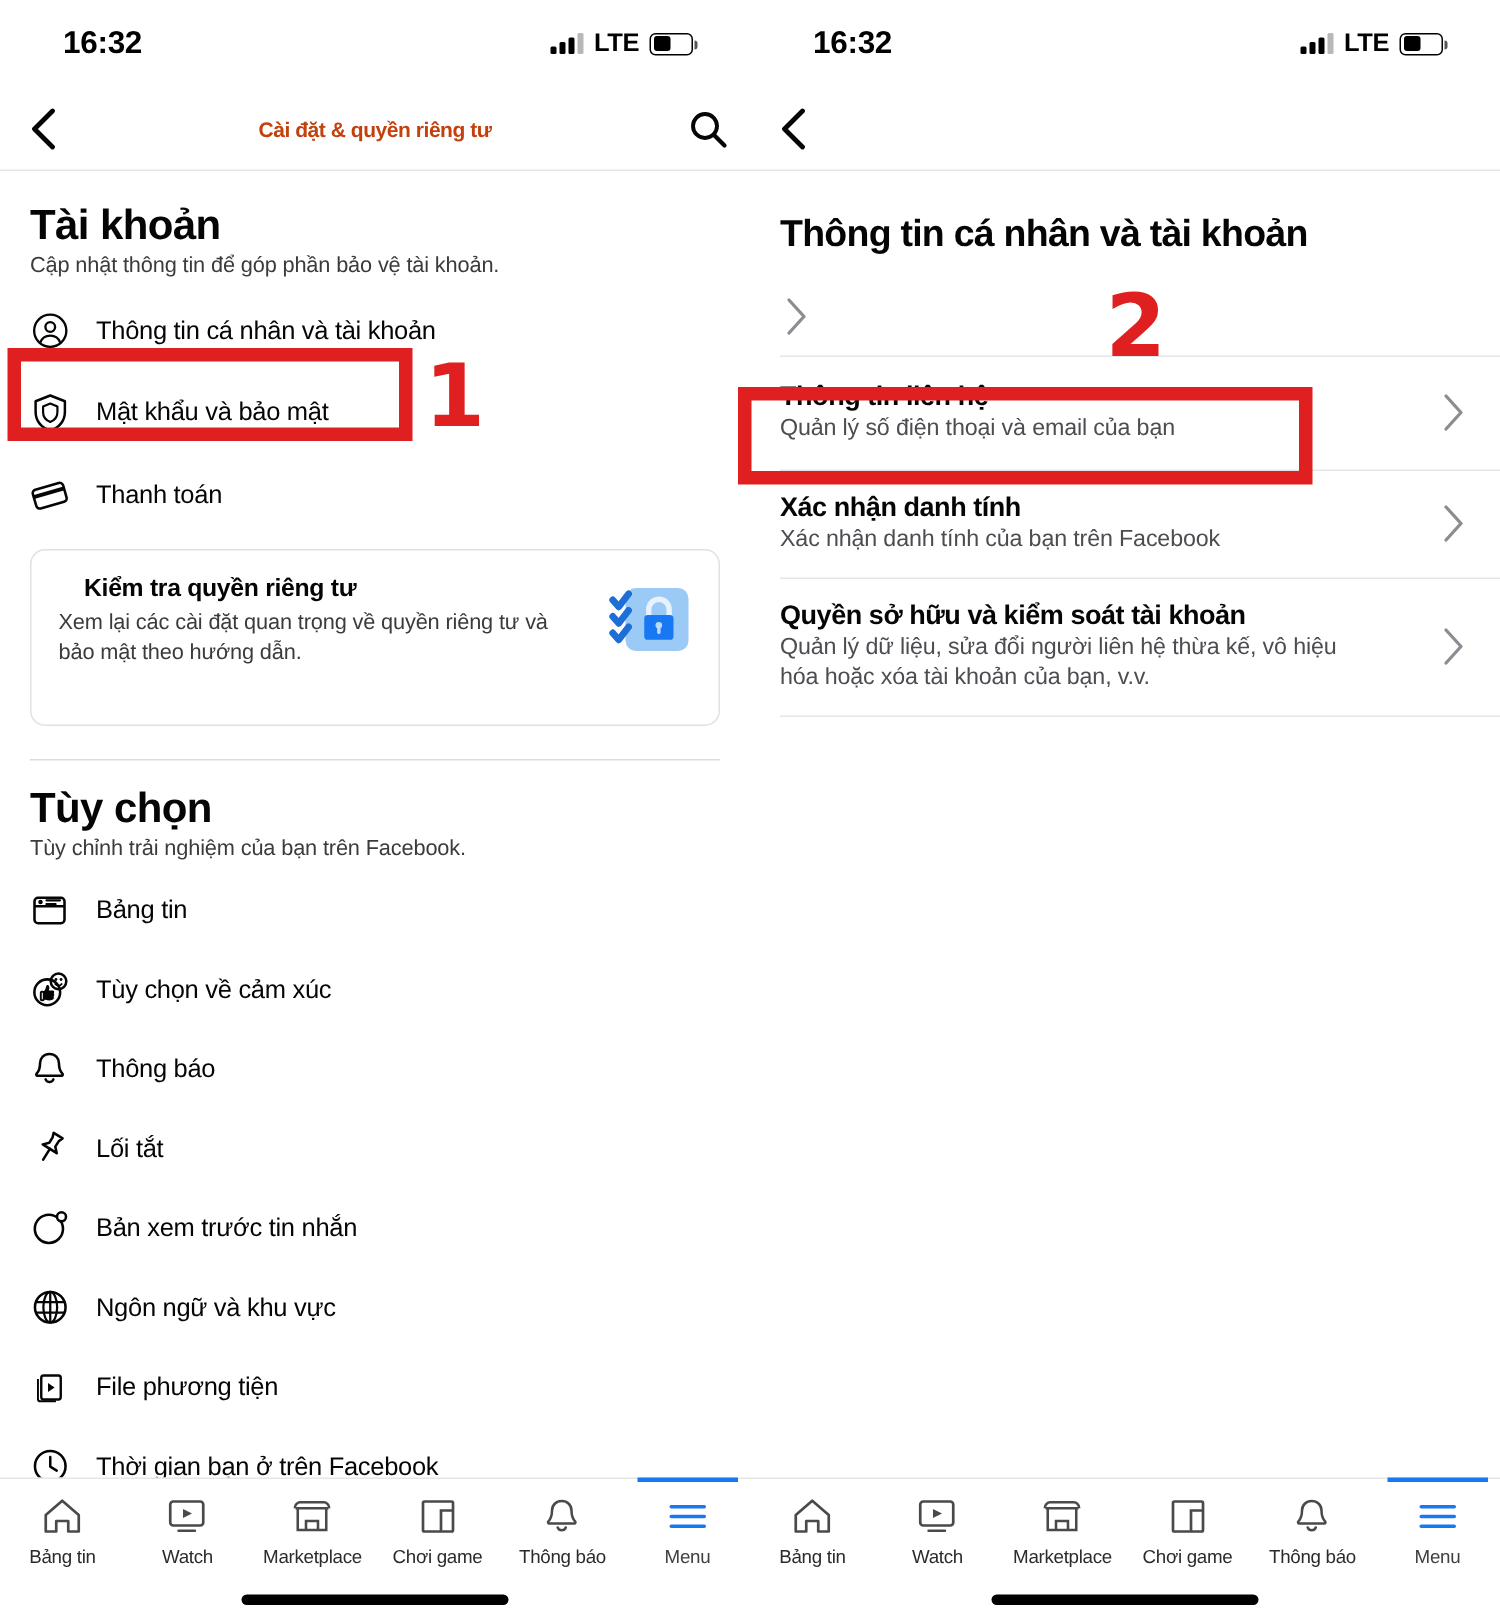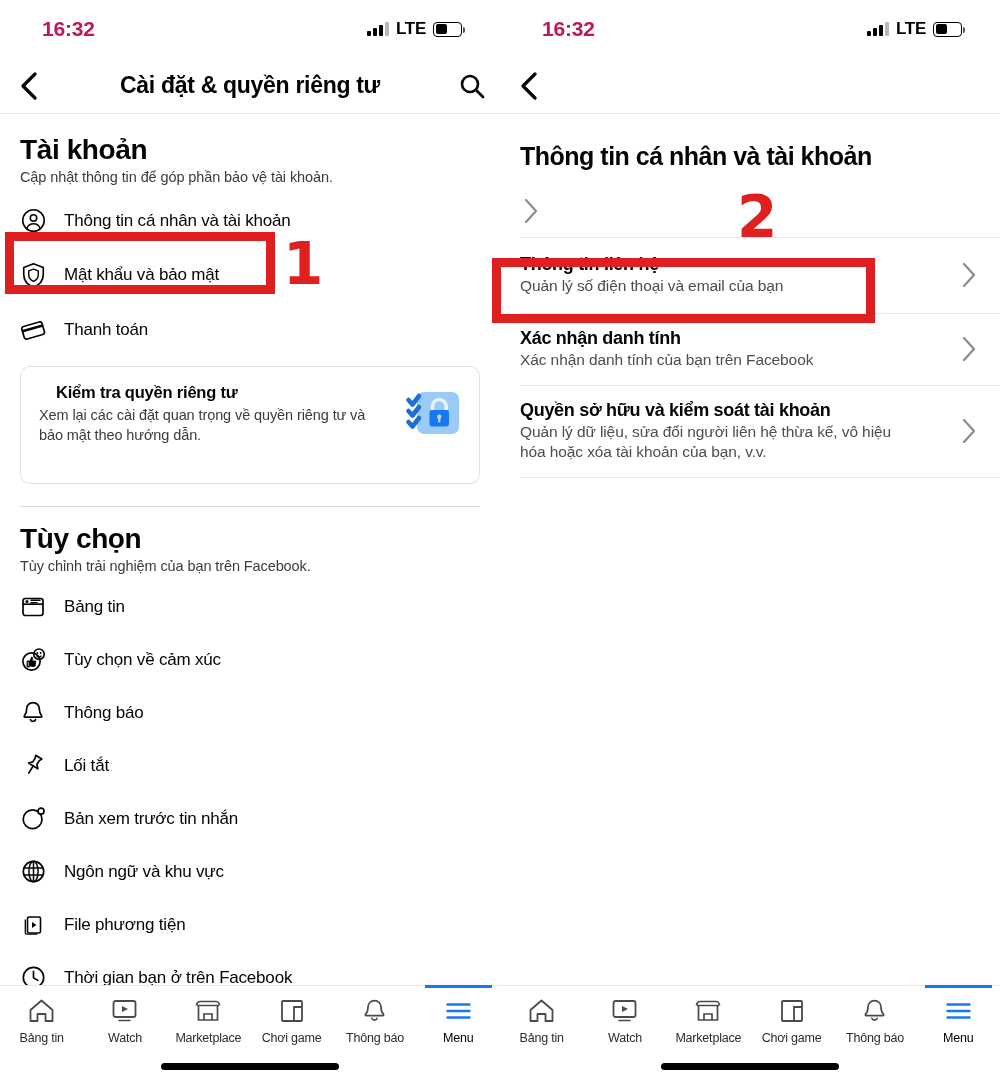--- a/index.html
+++ b/index.html
@@ -15,21 +15,21 @@
   .panel { position: absolute; top: 0; width: 500px; height: 1082px; background: #fff; }
   .panel-left { left: 0; }
   .panel-right { left: 500px; }
 
   
   .statusbar {
     position: absolute; top: 0; left: 0; width: 500px; height: 58px;
     display: flex; align-items: center; justify-content: space-between;
     padding: 0 38px 0 42px;
   }
-  .clock { font-size: 21px; font-weight: bold; letter-spacing: -0.2px; color: #be185d; }
+  .clock { font-size: 21px; font-weight: bold; letter-spacing: -0.2px; color: #000000; }
   .status-right { display: flex; align-items: center; gap: 7px; }
   .bars { display: flex; align-items: flex-end; gap: 2px; height: 14px; }
   .bars i { display: block; width: 4px; background: #000; border-radius: 1px; }
   .bars i:nth-child(1) { height: 5px; }
   .bars i:nth-child(2) { height: 8px; }
   .bars i:nth-child(3) { height: 11px; }
   .bars i:nth-child(4) { height: 14px; background: #b8b8b8; }
   .lte { font-size: 17px; font-weight: bold; color: #000; letter-spacing: -0.3px; }
   .battery { position: relative; width: 29px; height: 15px; border: 1.6px solid #000; border-radius: 4px; padding: 1.6px; }
   .battery::after { content: ""; position: absolute; right: -4px; top: 4px; width: 2.4px; height: 6px; background: #555; border-radius: 0 2px 2px 0; }
@@ -38,22 +38,22 @@
   
   .navbar {
     position: absolute; top: 58px; left: 0; width: 500px; height: 55px;
     display: flex; align-items: center;
   }
   .nav-back {
     width: 56px; display: flex; align-items: center; justify-content: center;
     cursor: pointer;
   }
   .nav-title {
-    flex: 1; text-align: center; font-size: 23px; font-weight: bold;
-    letter-spacing: -0.3px; color: #000000;
+    flex: 1; text-align: center; font-size: 14px; font-weight: bold;
+    letter-spacing: -0.3px; color: #c2410c;
   }
   .nav-search { width: 56px; display: flex; align-items: center; justify-content: center; cursor: pointer; }
   .nav-sep { position: absolute; top: 113px; left: 0; width: 500px; height: 1px; background: #e4e6e9; }
 
   
   .section-head { padding: 14px 20px 0 20px; }
   .section-title { font-size: 28px; font-weight: bold; letter-spacing: -0.4px; color: #050505; }
   .section-sub { font-size: 14.5px; color: #3b3b3b; margin-top: 3px; letter-spacing: -0.1px; }
 
   .menu-row {
@@ -100,21 +100,21 @@
 
   
   .tabbar {
     position: absolute; bottom: 0; left: 0; width: 500px; height: 97px;
     border-top: 1px solid #e4e6e9; background: #fff;
     display: flex; align-items: flex-start; padding-top: 11px;
   }
   .tab { flex: 1; display: flex; flex-direction: column; align-items: center; gap: 7px; cursor: pointer; position: relative; }
   .tab .ticon { height: 27px; display: flex; align-items: center; justify-content: center; }
   .tab .tlbl { font-size: 12.5px; color: #2b2b2b; letter-spacing: -0.2px; }
-  .tab.active .tlbl { color: #000000; }
+  .tab.active .tlbl { color: #404040; }
   .tab.active::before {
     content: ""; position: absolute; top: -12px; left: 8px; right: 8px; height: 3px; background: #1778f2;
   }
   .home-ind {
     position: absolute; bottom: 12px; left: 50%; transform: translateX(-50%);
     width: 178px; height: 7px; border-radius: 4px; background: #000;
   }
   svg { display: block; }
 </style>
 </head>

